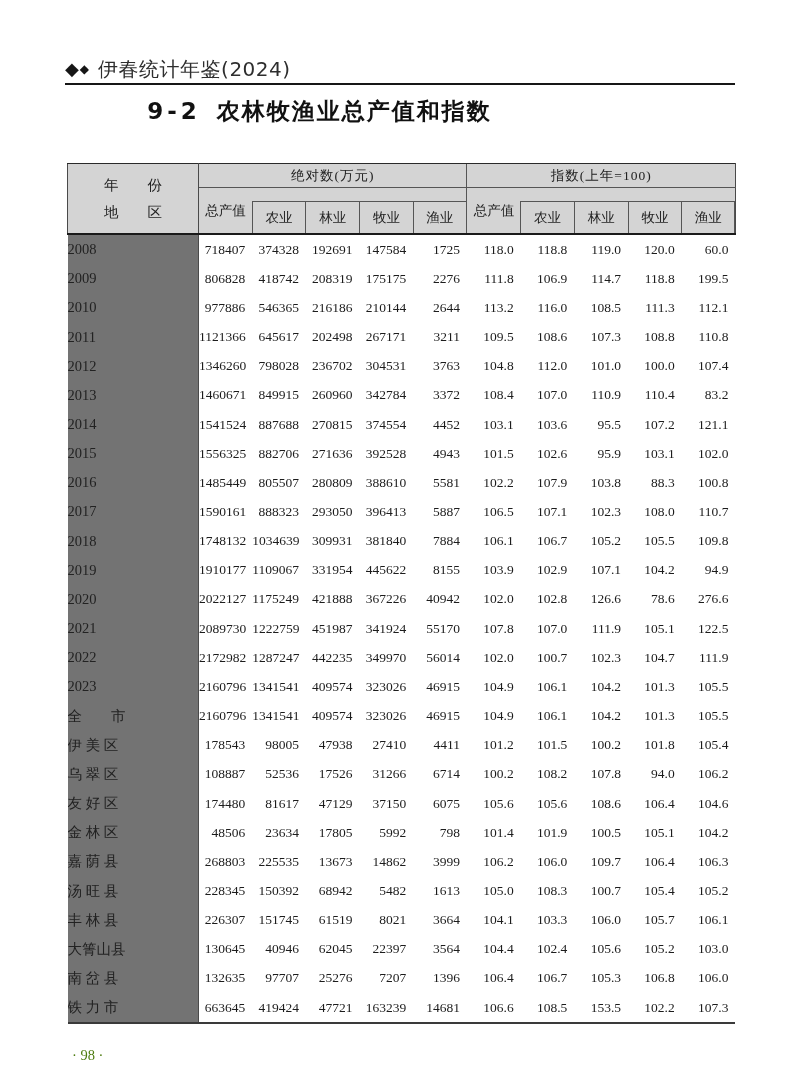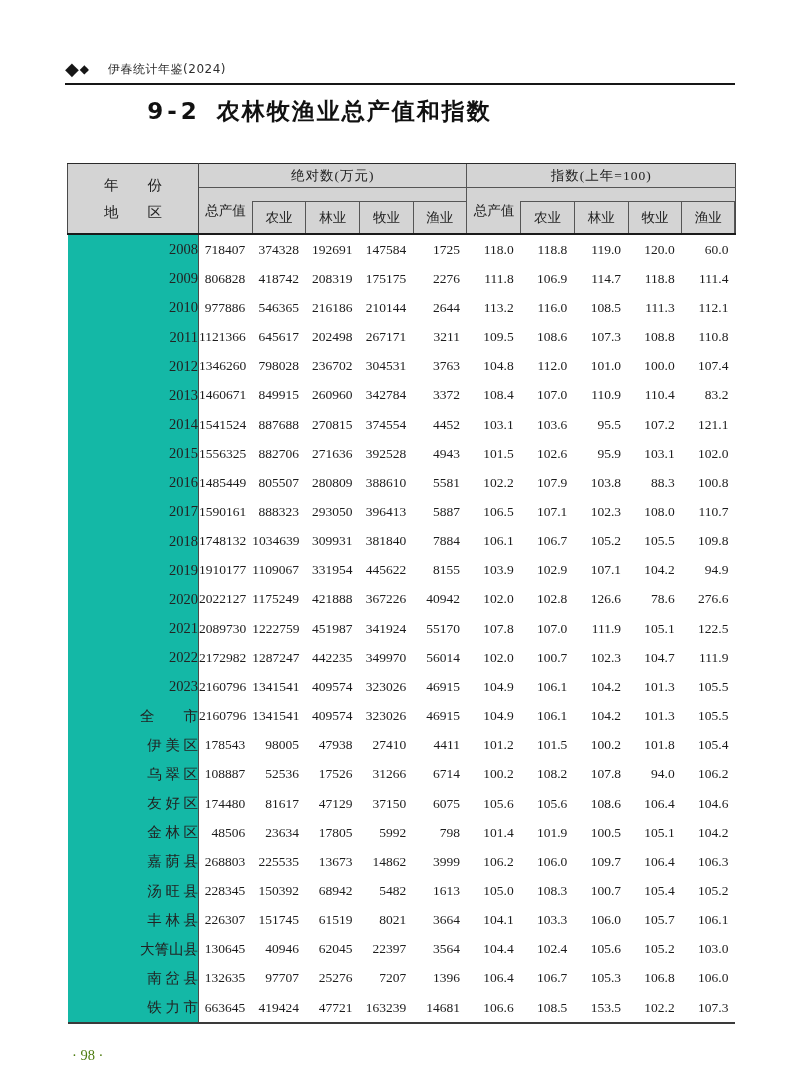--- a/index.html
+++ b/index.html
@@ -21,22 +21,22 @@
     position: absolute;
     left: 65px; top: 57px;
     height: 24px;
     display: flex;
     align-items: center;
     font-family: "DejaVu Sans", "Liberation Sans", sans-serif;
   }
   .brand .d1 { font-size: 18px; line-height: 1; color: #161616; }
   .brand .d2 { font-size: 12px; line-height: 1; color: #161616; margin-left: 1px; }
   .brand .brand-text {
-    margin-left: 19px;
-    font-size: 12px;
+    margin-left: 9px;
+    font-size: 20px;
     color: #2e2e2e;
     letter-spacing: 0.5px;
   }
   .brand-rule {
     position: absolute;
     left: 65px; top: 83px;
     width: 670px; height: 0;
     border-top: 2.5px solid #161616;
   }
 
@@ -126,23 +126,23 @@
 
   .yearbook-table tbody td {
     height: 29.17px;
     padding: 0;
     font-size: 13.5px;
     color: #1c1c1c;
     white-space: nowrap;
     overflow: hidden;
   }
   .yearbook-table tbody td.lbl {
-    background: #14b8a6;
+    background: #737373;
     border-right: 1.2px solid #4a4a4a;
-    text-align: right;
+    text-align: left;
     font-size: 14.5px;
     color: #222;
   }
   .yearbook-table tbody td.num {
     text-align: right;
     padding-right: 7px;
     background: #ffffff;
   }
   .yearbook-table tbody tr:last-child td { border-bottom: 2.2px solid #3a3a3a; }
 
@@ -247,21 +247,21 @@
           <td class="lbl">2009</td>
           <td class="num">806828</td>
           <td class="num">418742</td>
           <td class="num">208319</td>
           <td class="num">175175</td>
           <td class="num">2276</td>
           <td class="num">111.8</td>
           <td class="num">106.9</td>
           <td class="num">114.7</td>
           <td class="num">118.8</td>
-          <td class="num">111.4</td>
+          <td class="num">199.5</td>
         </tr>
         <tr>
           <td class="lbl">2010</td>
           <td class="num">977886</td>
           <td class="num">546365</td>
           <td class="num">216186</td>
           <td class="num">210144</td>
           <td class="num">2644</td>
           <td class="num">113.2</td>
           <td class="num">116.0</td>

